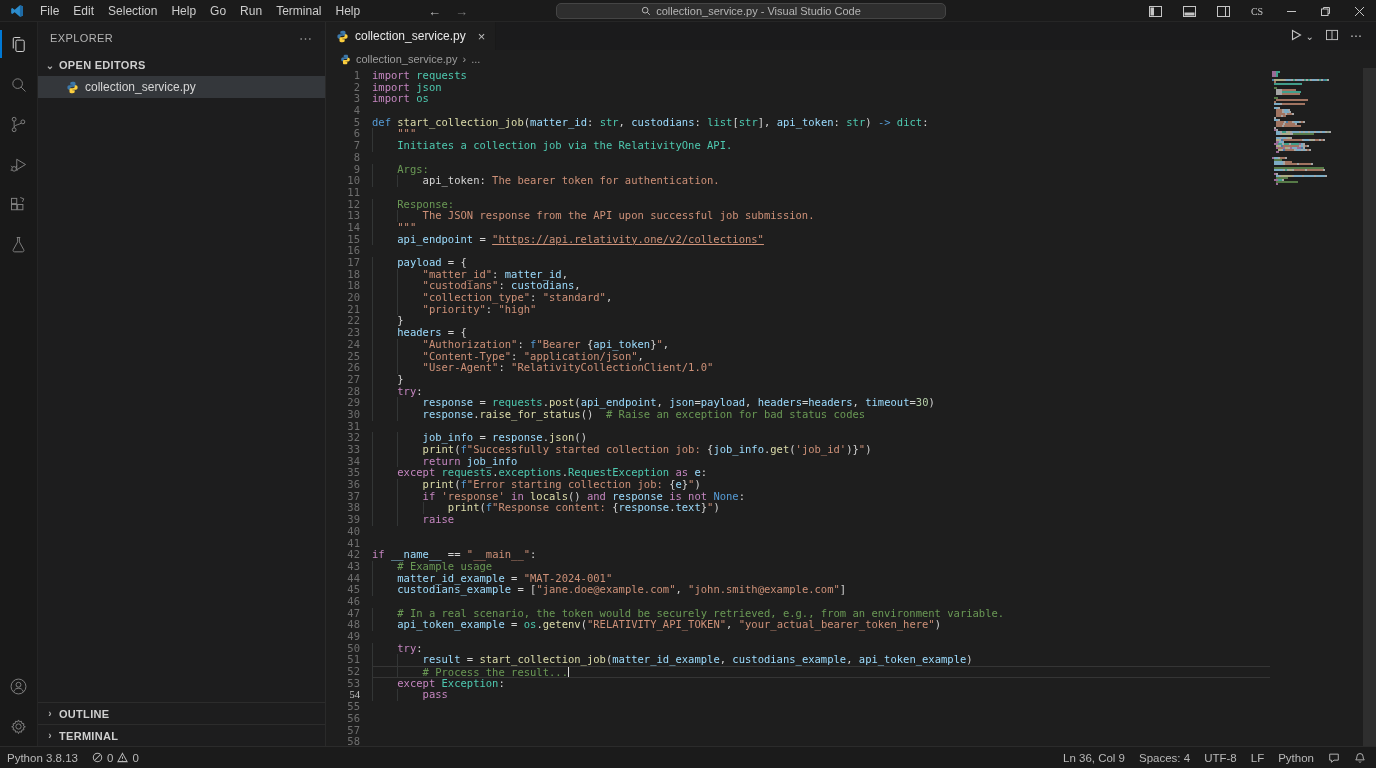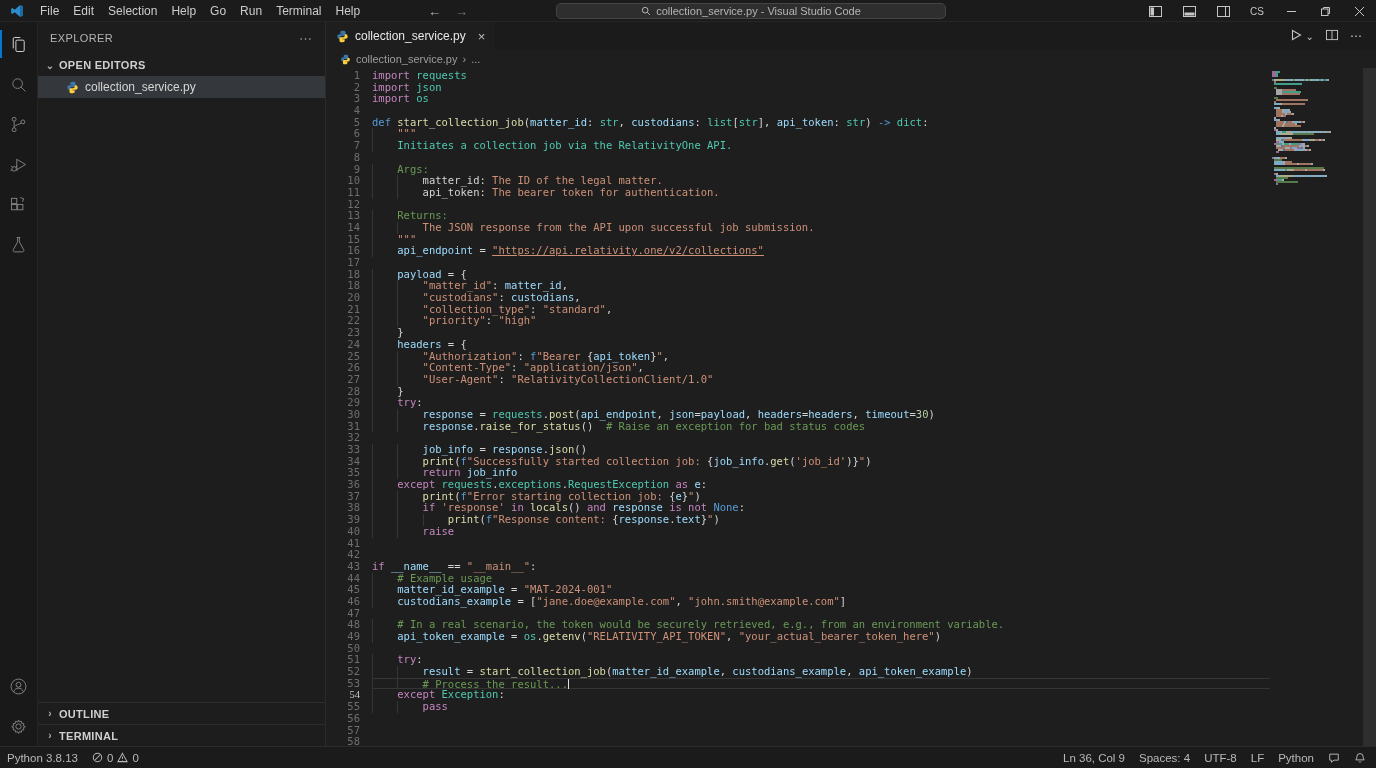--- a/index.html
+++ b/index.html
@@ -12,21 +12,21 @@
   #titlebar { position:absolute; top:0; left:0; right:0; height:22px; background:#1b1b1b;
               display:flex; align-items:center; border-bottom:1px solid #262626; z-index:30; }
   #vscode-logo { width:16px; height:14px; margin:0 8px 0 9px; flex:0 0 auto; }
   .menu-item { padding:0 7px; height:22px; line-height:22px; color:#cccccc; font-size:12px; cursor:default; }
   #nav-arrows { position:absolute; left:428px; top:0; height:22px; display:flex; align-items:center; gap:14px;
                 color:#bdbdbd; font-size:13px; }
   #cmd-center { position:absolute; left:556px; top:3px; width:390px; height:16px; background:#2e2e2e;
                 border:1px solid #454545; border-radius:5px; display:flex; align-items:center;
                 justify-content:center; color:#b5b5b5; font-size:11px; gap:5px; }
   #win-controls { position:absolute; right:0; top:0; height:22px; display:flex; align-items:center; }
-  .wc { width:34px; height:22px; display:flex; align-items:center; justify-content:center; color:#c5c5c5; }
+  .wc { width:34px; height:22px; display:flex; align-items:center; justify-content:center; color:#c5c5c5;font-family:Liberation Serif, serif; }
   .wc svg { display:block; }
 
   
   #main { position:absolute; top:22px; left:0; right:0; bottom:22px; display:flex; }
 
   
   #activitybar { width:38px; background:#191919; border-right:1px solid #252525; display:flex;
                  flex-direction:column; align-items:center; padding-top:2px; }
   .ab-icon { width:38px; height:40px; display:flex; align-items:center; justify-content:center;
              color:#828282; position:relative; }
@@ -345,24 +345,23 @@
           <div id="lines">
               <div class="line"><span class="tk-kw">import </span><span class="tk-ty">requests</span></div>
               <div class="line"><span class="tk-kw">import </span><span class="tk-ty">json</span></div>
               <div class="line"><span class="tk-kw">import </span><span class="tk-ty">os</span></div>
               <div class="line"></div>
               <div class="line"><span class="tk-kb">def </span><span class="tk-fn">start_collection_job</span><span class="tk-pn">(</span><span class="tk-va">matter_id</span><span class="tk-pn">: </span><span class="tk-ty">str</span><span class="tk-pn">, </span><span class="tk-va">custodians</span><span class="tk-pn">: </span><span class="tk-ty">list</span><span class="tk-pn">[</span><span class="tk-ty">str</span><span class="tk-pn">], </span><span class="tk-va">api_token</span><span class="tk-pn">: </span><span class="tk-ty">str</span><span class="tk-pn">) </span><span class="tk-kb">-&gt;</span><span class="tk-pn"> </span><span class="tk-ty">dict</span><span class="tk-pn">:</span></div>
               <div class="line"><span class="ig"></span><span class="tk-st">"""</span></div>
               <div class="line"><span class="ig"></span><span class="tk-ty">Initiates a collection job via the RelativityOne API.</span></div>
               <div class="line"></div>
               <div class="line"><span class="ig"></span><span class="tk-cm">Args:</span></div>
-              <div class="line"><span class="ig"></span><span class="ig"></span><span class="tk-pn">matter_id: </span><span class="tk-st">The ID of the legal matter.</span></div>
               <div class="line"><span class="ig"></span><span class="ig"></span><span class="tk-pn">api_token: </span><span class="tk-st">The bearer token for authentication.</span></div>
               <div class="line"></div>
-              <div class="line"><span class="ig"></span><span class="tk-cm">Returns:</span></div>
+              <div class="line"><span class="ig"></span><span class="tk-cm">Response:</span></div>
               <div class="line"><span class="ig"></span><span class="ig"></span><span class="tk-st">The JSON response from the API upon successful job submission.</span></div>
               <div class="line"><span class="ig"></span><span class="tk-st">"""</span></div>
               <div class="line"><span class="ig"></span><span class="tk-va">api_endpoint</span><span class="tk-pn"> = </span><span class="tk-lk">"https://api.relativity.one/v2/collections"</span></div>
               <div class="line"></div>
               <div class="line"><span class="ig"></span><span class="tk-va">payload</span><span class="tk-pn"> = {</span></div>
               <div class="line"><span class="ig"></span><span class="ig"></span><span class="tk-st">"matter_id"</span><span class="tk-pn">: </span><span class="tk-va">matter_id</span><span class="tk-pn">,</span></div>
               <div class="line"><span class="ig"></span><span class="ig"></span><span class="tk-st">"custodians"</span><span class="tk-pn">: </span><span class="tk-va">custodians</span><span class="tk-pn">,</span></div>
               <div class="line"><span class="ig"></span><span class="ig"></span><span class="tk-st">"collection_type"</span><span class="tk-pn">: </span><span class="tk-st">"standard"</span><span class="tk-pn">,</span></div>
               <div class="line"><span class="ig"></span><span class="ig"></span><span class="tk-st">"priority"</span><span class="tk-pn">: </span><span class="tk-st">"high"</span></div>
               <div class="line"><span class="ig"></span><span class="tk-pn">}</span></div>

